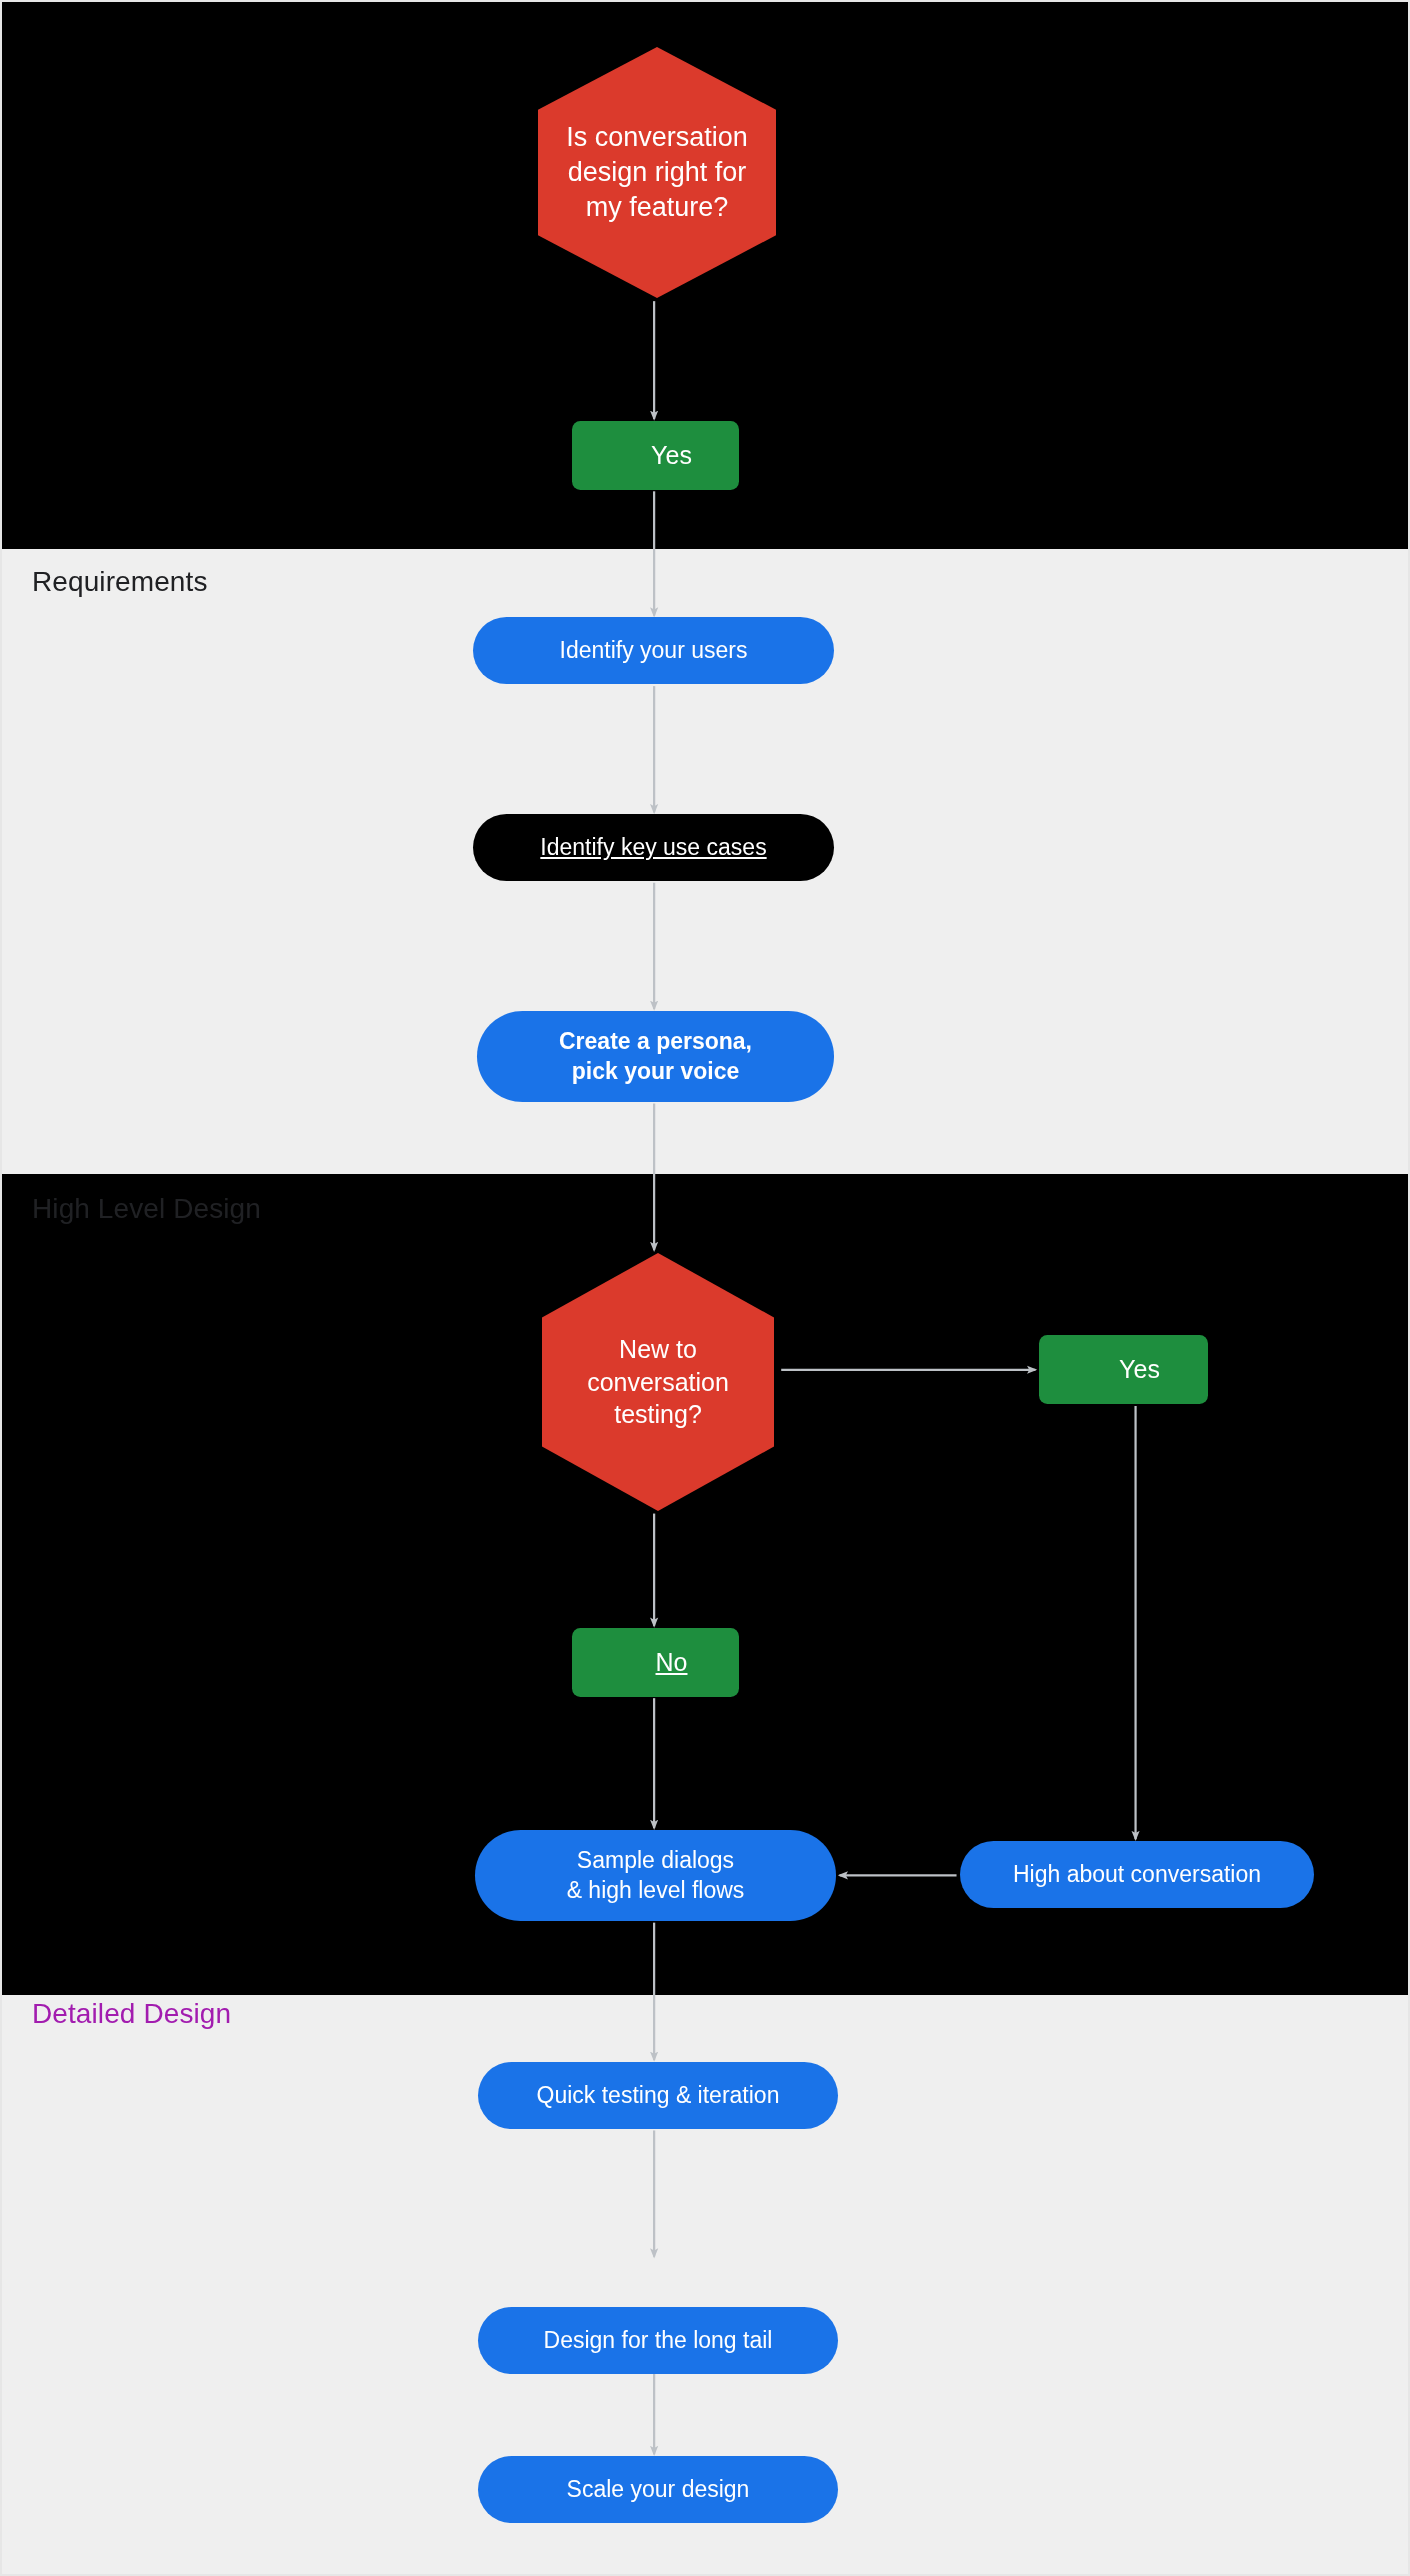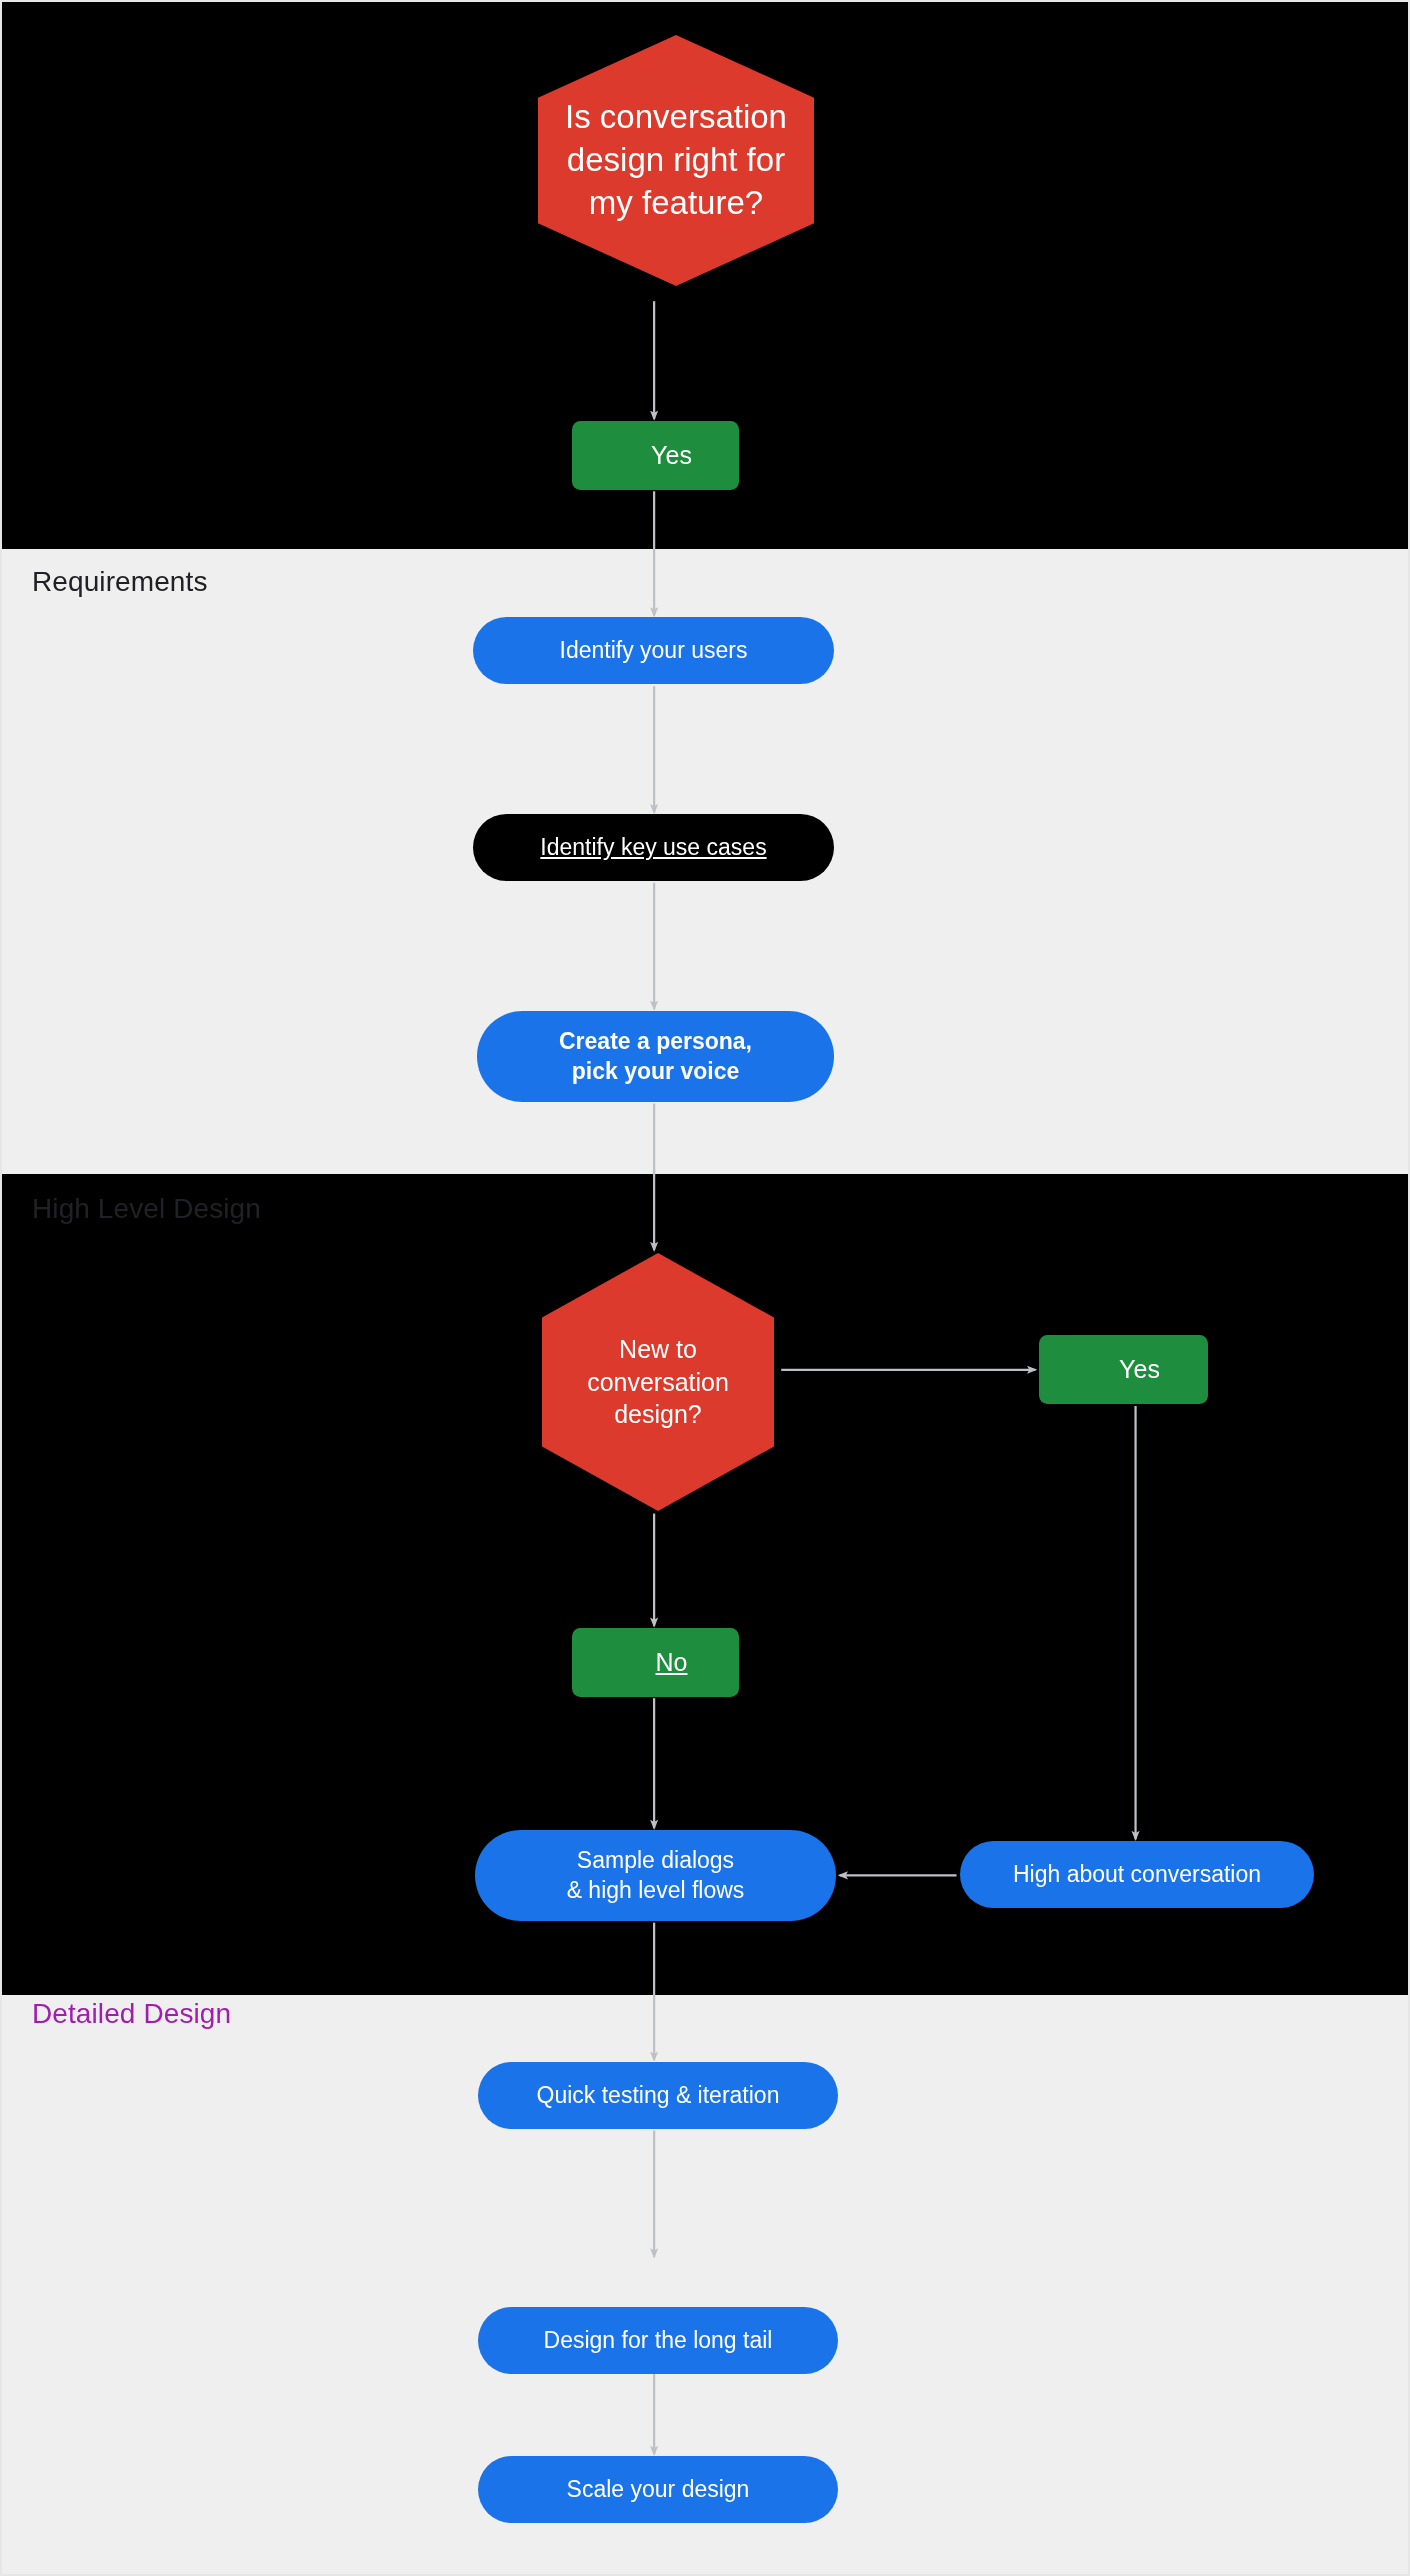--- a/index.html
+++ b/index.html
@@ -99,31 +99,31 @@
       </g>
   </svg>
 
   <div id="section-labels">
       <div class="section-label" style="top: 564px; color: rgb(32, 33, 36);">Requirements</div>
       <div class="section-label" style="top: 1191px; color: rgb(32, 33, 36);">High Level Design</div>
       <div class="section-label" style="top: 1952px; color: #a21caf; margin-top: 44px;">Detailed Design</div>
     </div>
 
   <div id="node-layer">
-      <div class="node hex" style="left: 536px; top: 33px; width: 276px; height: 251px; font-size: 33px;"><div class="hexshape" style="background: rgb(219, 58, 44);"></div><span class="hextext">Is conversation
+      <div class="node hex" style="left: 536px; top: 45px; width: 238px; height: 251px; font-size: 27px;"><div class="hexshape" style="background: rgb(219, 58, 44);"></div><span class="hextext">Is conversation
 design right for
 my feature?</span></div>
       <div class="node rect" style="left: 570px; top: 419px; width: 167px; height: 69px; font-size: 25px; background: rgb(30, 142, 62);"><span>Yes</span></div>
       <div class="node pill" style="left: 471px; top: 615px; width: 361px; height: 67px; font-size: 23px; background: rgb(26, 115, 232);"><span>Identify your users</span></div>
       <div class="node pill" style="left: 471px; top: 812px; width: 361px; height: 67px; font-size: 23px; background: #000000; text-decoration: underline;"><span>Identify key use cases</span></div>
       <div class="node pill" style="left: 475px; top: 1009px; width: 357px; height: 91px; font-size: 23px; background: rgb(26, 115, 232); font-weight: bold;"><span>Create a persona,
 pick your voice</span></div>
       <div class="node hex" style="left: 540px; top: 1251px; width: 232px; height: 258px; font-size: 25px;"><div class="hexshape" style="background: rgb(219, 58, 44);"></div><span class="hextext">New to
 conversation
-design?</span></div>
+testing?</span></div>
       <div class="node rect" style="left: 1037px; top: 1333px; width: 169px; height: 69px; font-size: 25px; background: rgb(30, 142, 62);"><span>Yes</span></div>
       <div class="node rect" style="left: 570px; top: 1626px; width: 167px; height: 69px; font-size: 25px; background: rgb(30, 142, 62); text-decoration: underline;"><span>No</span></div>
       <div class="node pill" style="left: 473px; top: 1828px; width: 361px; height: 91px; font-size: 23px; background: rgb(26, 115, 232);"><span>Sample dialogs
 &amp; high level flows</span></div>
       <div class="node pill" style="left: 958px; top: 1839px; width: 354px; height: 67px; font-size: 23px; background: rgb(26, 115, 232);"><span>High about conversation</span></div>
       <div class="node pill" style="left: 476px; top: 2060px; width: 360px; height: 67px; font-size: 23px; background: rgb(26, 115, 232);"><span>Quick testing &amp; iteration</span></div>
       <div class="node pill" style="left: 476px; top: 2257px; width: 360px; height: 67px; font-size: 23px; background: rgb(26, 115, 232); margin-top: 48px;"><span>Design for the long tail</span></div>
       <div class="node pill" style="left: 476px; top: 2454px; width: 360px; height: 67px; font-size: 23px; background: rgb(26, 115, 232);"><span>Scale your design</span></div>
     </div>
 

